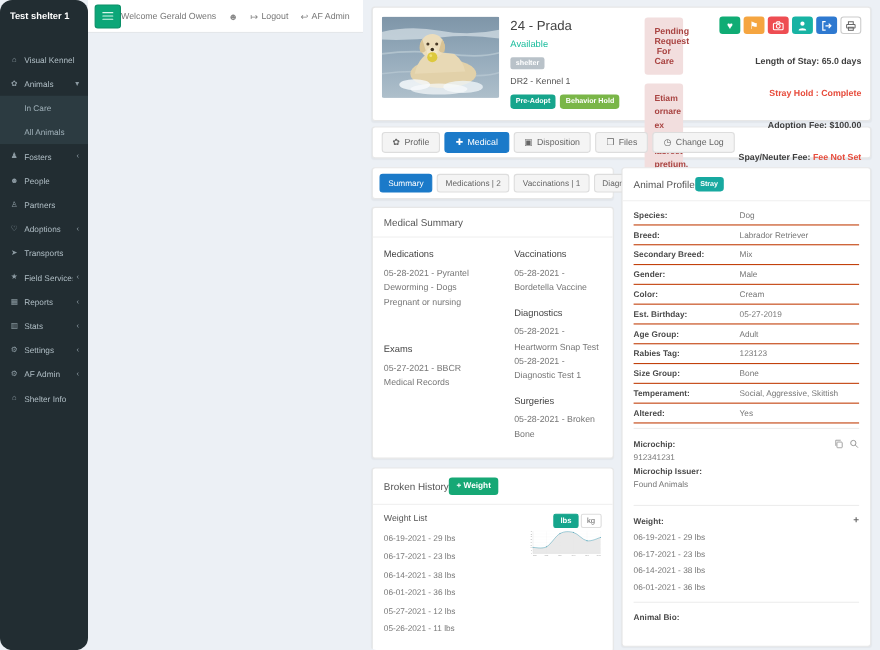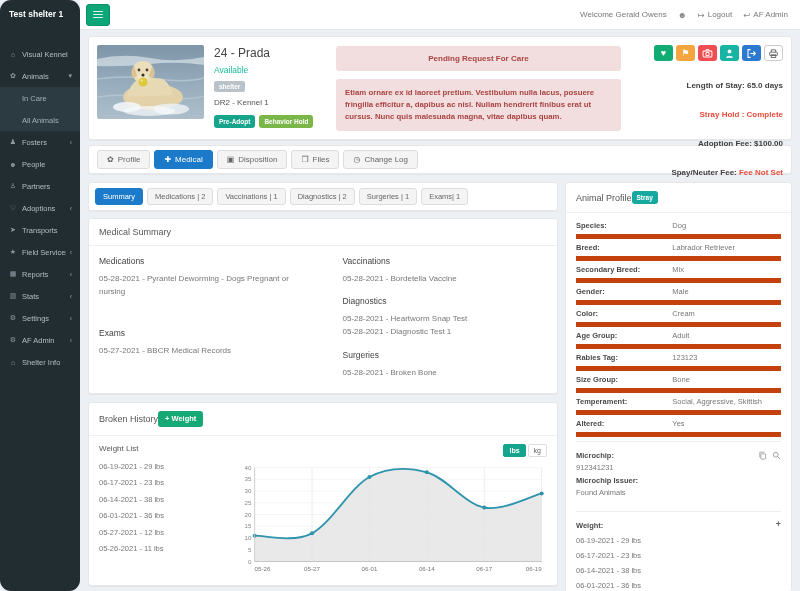--- a/index.html
+++ b/index.html
@@ -11,21 +11,21 @@
   .sidebar { width:80px; flex-shrink:0; background:#222d32; display:flex; flex-direction:column;border-radius:11px; }
   .sb-title { color:#fff; font-weight:bold; font-size:8.5px; padding:9px 9px 6px; margin-bottom:18px; }
   .sb-item { display:flex; align-items:center; gap:4px; padding:6.5px 8px; color:#b0bec5; font-size:7.5px; cursor:pointer; text-decoration:none; }
   .sb-ic { width:10px; text-align:center; font-size:7px; color:#8d9ba3; flex-shrink:0; }
   .sb-lbl { white-space:nowrap; overflow:hidden; }
   .sb-ch { margin-left:auto; font-size:7px; color:#8d9ba3; }
   .sb-sub { background:#2c3b41; }
   .sb-sub .sb-item { padding-left:22px; color:#9fb0b8; }
 
   
-  .main { flex:1; display:flex; flex-direction:column; min-width:0; }
+  .main { flex:1; display:flex; flex-direction:row; min-width:0; }
   .topbar { height:30px; background:#fff; border-bottom:1px solid #e4e7ea; display:flex; align-items:center; justify-content:space-between; padding:0 12px 0 6px; flex-shrink:0; }
   .menu-btn { width:24px; height:22px; background:#0ca678; border:1px solid #0a8f67; border-radius:3px; display:flex; align-items:center; justify-content:center; cursor:pointer; }
   .bars i { display:block; width:10px; height:1.5px; background:#d9f7ec; margin:1.6px 0; border-radius:1px; }
   .topbar-right { display:flex; align-items:center; gap:11px; font-size:8px; color:#777; }
   .tb-link { display:flex; align-items:center; gap:3px; color:#777; text-decoration:none; cursor:pointer; }
   .tb-ic { font-size:8.5px; color:#888; }
 
   .content { padding:6px 8px 0; flex:1; overflow:hidden;border-radius:14px; }
   .card { background:#fff; border:1px solid #e7e7e7; border-radius:3px; box-shadow:0 1px 1px rgba(0,0,0,.04); }
 
@@ -92,21 +92,21 @@
   .unit.active { background:#16a58c; border-color:#16a58c; color:#fff; font-weight:bold; }
   #weight-chart { width:100%; display:block; }
 
   .btn-green { background:#16a875; color:#fff; border:none; border-radius:3px; font-size:7.5px; font-weight:bold; padding:3.5px 7px; cursor:pointer; white-space:nowrap; }
 
   
   .notes-card { margin-top:8px; }
 
   
   .pp-body { padding:4px 10px 10px; font-size:7.5px; }
-  .pr { display:flex; padding:4px 0; border-bottom:5px solid #c2410c; }
+  .pr { display:flex; padding:4px 0; border-bottom:1px solid #c2410c; }
   .pr:last-of-type { border-bottom:none; }
   .pl { width:47%; font-weight:bold; color:#4a4a4a; flex-shrink:0; }
   .pv { flex:1; color:#777; }
   .blk { padding:9px 0; border-top:1px solid #ededed; position:relative; }
   .blk.first { border-top:1px solid #ededed; margin-top:4px; }
   .b-label { font-weight:bold; color:#4a4a4a; display:block; margin-bottom:2px; }
   .b-val { color:#777; display:block; margin-bottom:3px; line-height:1.5; }
   .blk-icons { position:absolute; top:9px; right:0; display:flex; gap:5px; }
   .icon-ghost { background:none; border:none; cursor:pointer; padding:0; line-height:0; }
   .w-plus { position:absolute; top:7px; right:0; color:#666; font-size:9px; font-weight:bold; background:none; border:none; cursor:pointer; }
@@ -470,20 +470,24 @@
                 </div>
               <div class="pr">
                   <span class="pl">Gender:</span>
                   <span class="pv">Male</span>
                 </div>
               <div class="pr">
                   <span class="pl">Color:</span>
                   <span class="pv">Cream</span>
                 </div>
               <div class="pr">
+                  <span class="pl">Est. Birthday:</span>
+                  <span class="pv">05-27-2019</span>
+                </div>
+              <div class="pr">
                   <span class="pl">Age Group:</span>
                   <span class="pv">Adult</span>
                 </div>
               <div class="pr">
                   <span class="pl">Rabies Tag:</span>
                   <span class="pv">123123</span>
                 </div>
               <div class="pr">
                   <span class="pl">Size Group:</span>
                   <span class="pv">Bone</span>

